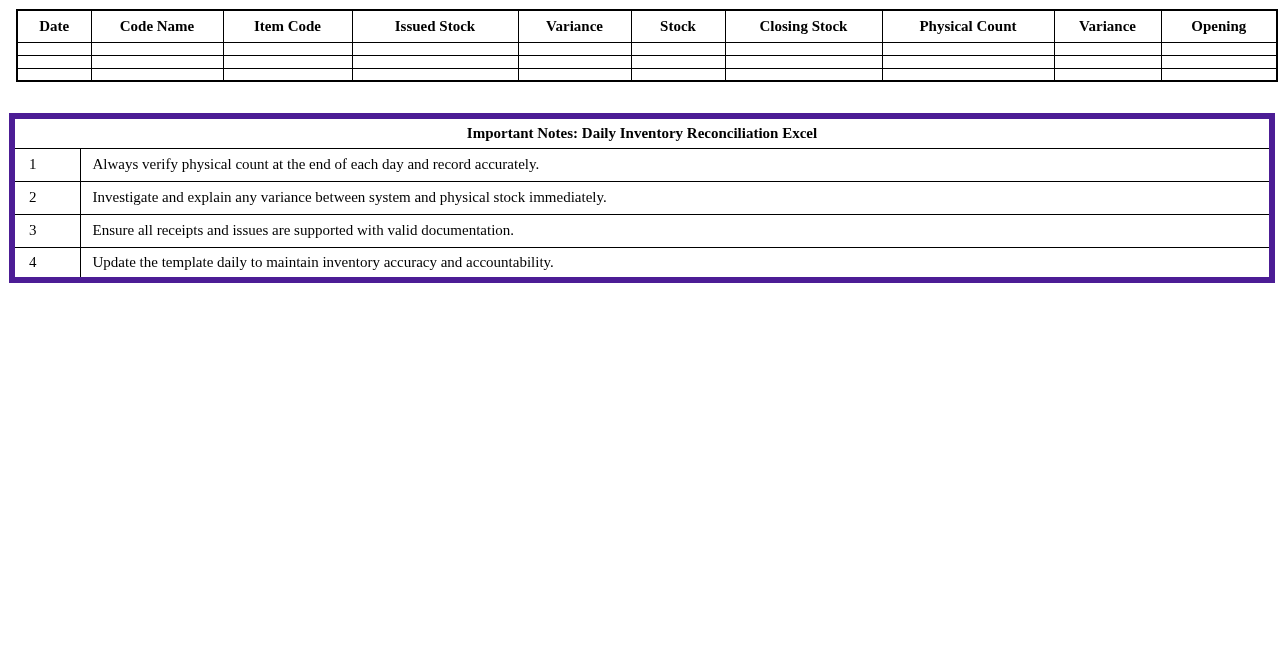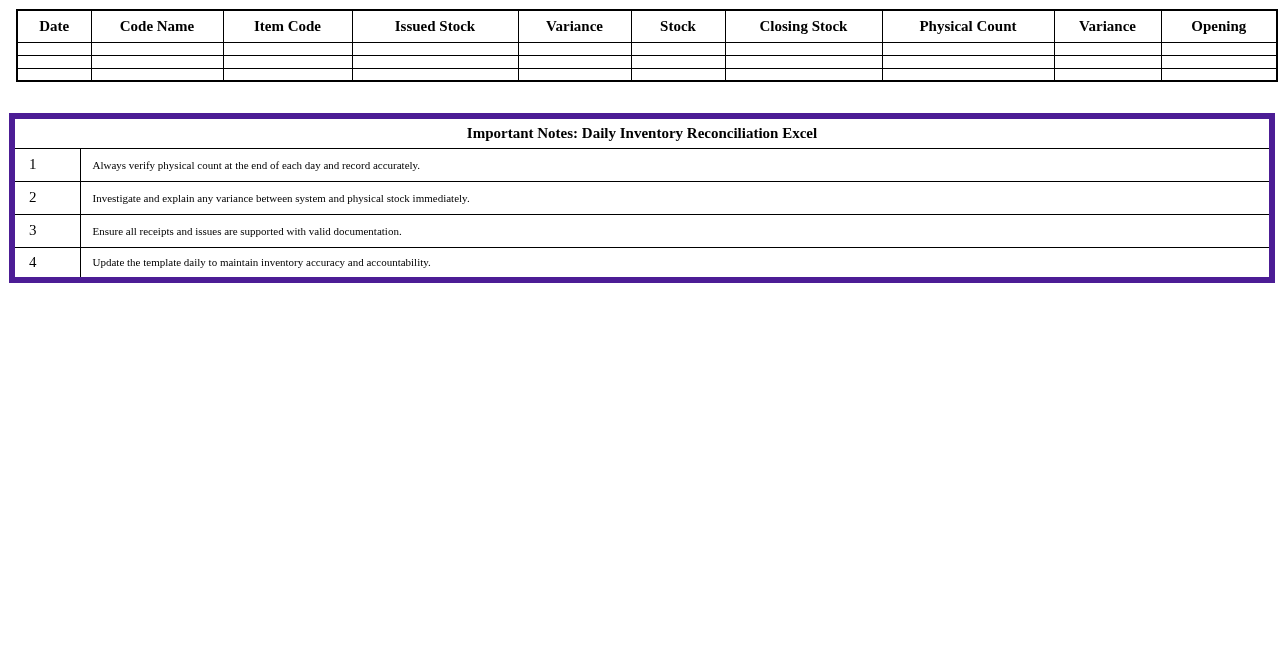--- a/index.html
+++ b/index.html
@@ -44,21 +44,21 @@
   }
   .note-number-cell {
     height: 33px;
     font-size: 15px;
     text-align: left;
     vertical-align: middle;
     padding-left: 14px;
   }
   .note-text-cell {
     height: 33px;
-    font-size: 11px;
+    font-size: 15px;
     text-align: left;
     vertical-align: middle;
     padding-left: 12px;
   }
 </style>
 </head>
 <body>
 
 <div class="page">
 

